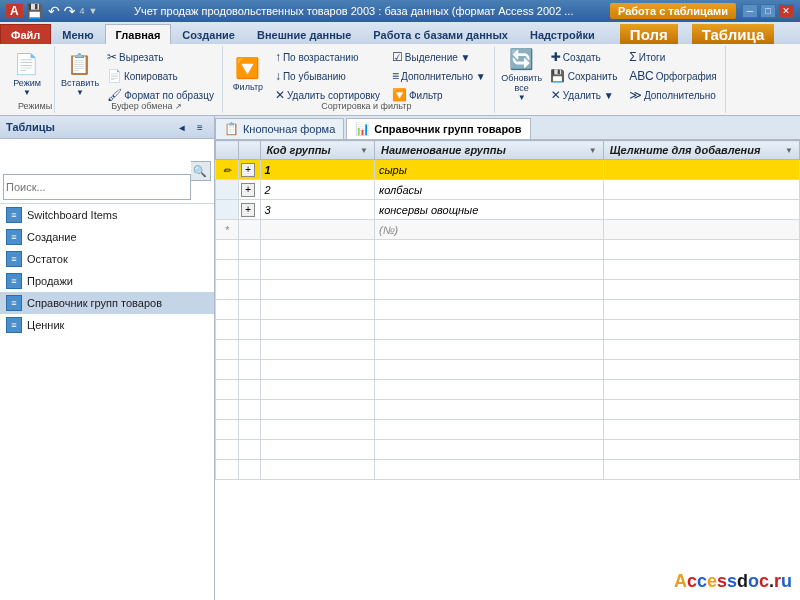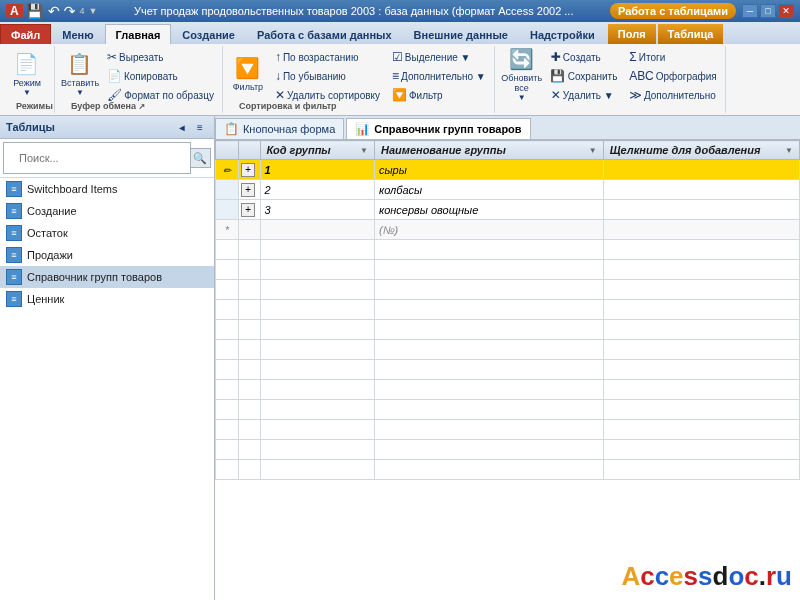--- a/index.html
+++ b/index.html
@@ -15,21 +15,21 @@
       padding: 0 6px;
       font-size: 11px;
     }
     #titlebar .title-text { flex: 1; text-align: center; font-size: 11px; white-space: nowrap; overflow: hidden; text-overflow: ellipsis; }
     #titlebar .title-icons { display: flex; gap: 2px; }
     #titlebar .title-icon { width: 16px; height: 14px; background: #5a8fc5; border: 1px solid #3a6fa5; display: flex; align-items: center; justify-content: center; font-size: 9px; cursor: pointer; }
     .work-button {
       background: linear-gradient(to bottom, #e8a020, #d08000);
       color: white;
       padding: 2px 8px;
-      border-radius: 8px;
+      border-radius: 2px;
       font-size: 11px;
       font-weight: bold;
       white-space: nowrap;
     }
 
     
     #ribbon-tabs {
       display: flex;
       background: linear-gradient(to bottom, #dce6f1, #c5d5e8);
       height: 22px;
@@ -50,24 +50,24 @@
       background: #f5f5f5;
       border-color: #b0b8c8;
       border-bottom-color: #f5f5f5;
       color: #000;
       text-align: center;
     }
     .ribbon-tab-special {
       background: linear-gradient(to bottom, #e8a020, #c07000);
       color: white;
       padding: 2px 10px;
-      font-size: 11px;
+      font-size: 15px;
       cursor: pointer;
       display: flex; align-items: center;
-      margin-left: 2px;
+      margin-left: 14px;
       font-weight: bold;
     }
 
     
     #ribbon-content {
       background: #f5f5f5;
       border-bottom: 1px solid #b0b8c8;
       display: flex;
       padding: 2px 0;
       height: 72px;
@@ -75,24 +75,25 @@
     .ribbon-group {
       display: flex;
       flex-direction: column;
       border-right: 1px solid #d0d8e0;
       padding: 2px 4px;
       min-width: 50px;
       position: relative;
     }
     .ribbon-group-label {
       font-size: 9px;
+      text-align: center;
       color: #555;
       position: absolute;
       bottom: 2px;
-      left: 16px; right: 0; font-weight: bold;
+      left: 16px; right: 0;
     }
     .ribbon-group-content {
       display: flex;
       flex: 1;
       align-items: flex-start;
       gap: 2px;
       padding-bottom: 14px;
     }
     .ribbon-btn-large {
       display: flex;
@@ -292,21 +293,21 @@
     td.row-selector.active {
       background: #e0a000;
     }
     .pencil-icon { font-size: 10px; }
 
     
     #watermark {
       position: fixed;
       bottom: 8px;
       right: 8px;
-      font-size: 26px;
+      font-size: 18px;
       font-weight: bold;
       pointer-events: none;
     }
     #watermark .w-a { color: #e8a020; }
     #watermark .w-c { color: #cc2020; }
     #watermark .w-c2 { color: #2060cc; }
     #watermark .w-e { color: #20aa20; }
     #watermark .w-s { color: #cc2020; }
     #watermark .w-s2 { color: #e8a020; }
     #watermark .w-d { color: #1a1a1a; }
@@ -340,22 +341,22 @@
       <div class="title-icon" style="background:#c0392b;">✕</div>
     </div>
   </div>
 </div>
 
 <div id="ribbon-tabs">
   <div class="ribbon-tab" style="background:#c0392b;color:white;border-color:#a0291a;">Файл</div>
   <div class="ribbon-tab">Меню</div>
   <div class="ribbon-tab active">Главная</div>
   <div class="ribbon-tab">Создание</div>
+  <div class="ribbon-tab">Внешние данные</div>
   <div class="ribbon-tab">Работа с базами данных</div>
-  <div class="ribbon-tab">Внешние данные</div>
   <div class="ribbon-tab">Надстройки</div>
   <div class="ribbon-tab-special">Поля</div>
   <div class="ribbon-tab-special">Таблица</div>
 </div>
 
 <div id="ribbon-content">
 
   <div class="ribbon-group">
     <div class="ribbon-group-content">
       <div class="ribbon-btn-large">
@@ -473,21 +474,21 @@
 
   <div id="sidebar">
     <div id="sidebar-header">
       <span>Таблицы</span>
       <div class="header-icons">
         <div class="hicon">◂</div>
         <div class="hicon">≡</div>
       </div>
     </div>
     <div id="search-box">
-      <input id="search-input" type="text" style="flex: 1 1 0%; height: 32px; border: 1px solid rgb(160, 176, 192); padding: 1px 15px; font-size: 11px; color: rgb(136, 136, 136);" placeholder="Поиск...">
+      <input id="search-input" type="text" style="flex: 1 1 0%; height: 26px; border: 1px solid rgb(160, 176, 192); padding: 1px 2px; font-size: 11px; color: rgb(136, 136, 136); margin-top: 32px;" placeholder="Поиск...">
       <div class="search-btn">🔍</div>
     </div>
     <div id="table-list">
     <div class="table-item">
           <div class="table-icon">≡</div>
           <span>Switchboard Items</span>
         </div>
         <div class="table-item">
           <div class="table-icon">≡</div>
           <span>Создание</span>

